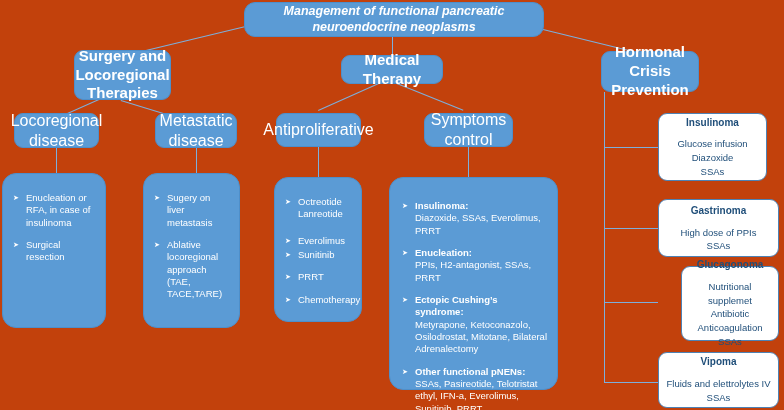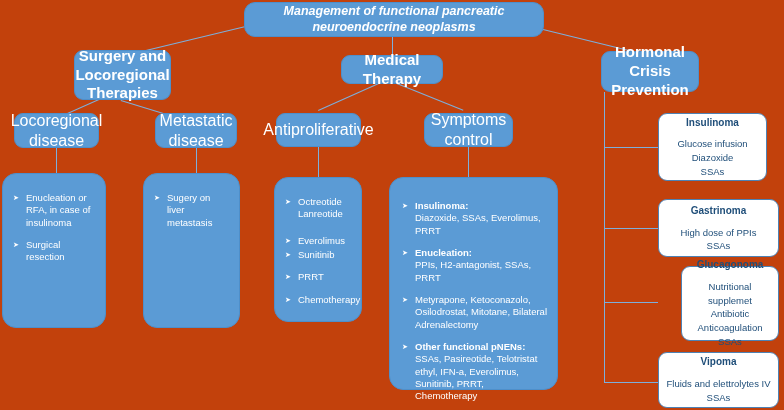--- a/index.html
+++ b/index.html
@@ -149,20 +149,21 @@
   <div class="node detail" style="left:2px;top:173px;width:104px;height:155px;">
     <ul class="blist">
       <li><span>Enucleation or RFA, in case of insulinoma</span></li>
       <li><span>Surgical resection</span></li>
     </ul>
   </div>
 
   <div class="node detail" style="left:143px;top:173px;width:97px;height:155px;">
     <ul class="blist">
       <li><span>Sugery on liver metastasis</span></li>
+      <li><span>Ablative locoregional approach (TAE, TACE,TARE)</span></li>
     </ul>
   </div>
 
   <div class="node detail" style="left:274px;top:177px;width:88px;height:145px;">
     <ul class="blist">
       <li style="margin-bottom:14px;"><span>Octreotide Lanreotide</span></li>
       <li style="margin-bottom:2px;"><span>Everolimus</span></li>
       <li><span>Sunitinib</span></li>
       <li><span>PRRT</span></li>
       <li><span>Chemotherapy</span></li>
@@ -173,20 +174,21 @@
     <ul class="blist">
       <li>
         <span class="hdr">Insulinoma:</span>
         <span class="sub">Diazoxide, SSAs, Everolimus, PRRT</span>
       </li>
       <li>
         <span class="hdr">Enucleation:</span>
         <span class="sub">PPIs, H2-antagonist, SSAs, PRRT</span>
       </li>
       <li>
+        <span class="hdr">Ectopic Cushing’s syndrome:</span>
         <span class="sub">Metyrapone, Ketoconazolo, Osilodrostat, Mitotane, Bilateral Adrenalectomy</span>
       </li>
       <li>
         <span class="hdr">Other functional pNENs:</span>
         <span class="sub">SSAs, Pasireotide, Telotristat ethyl, IFN-a, Everolimus, Sunitinib, PRRT, Chemotherapy</span>
       </li>
     </ul>
   </div>
 
   <div class="obox" style="left:658px;top:113px;width:109px;height:68px;">

